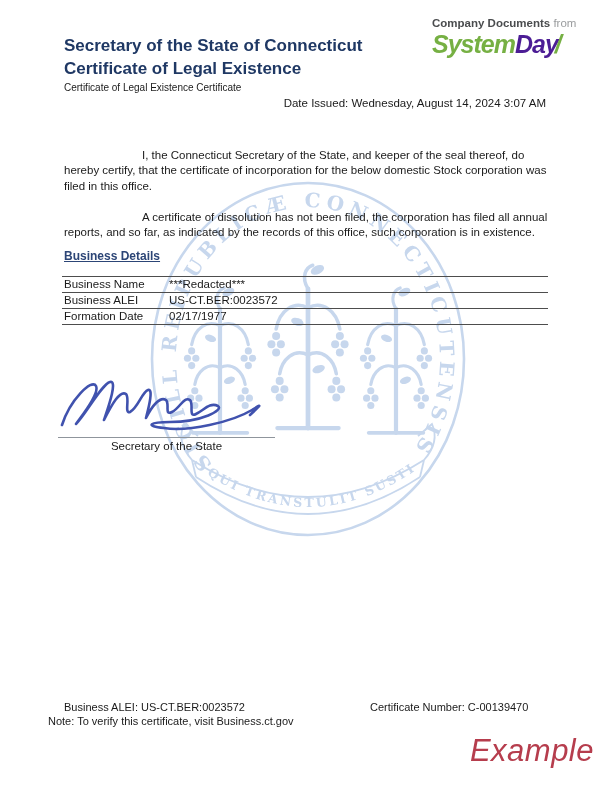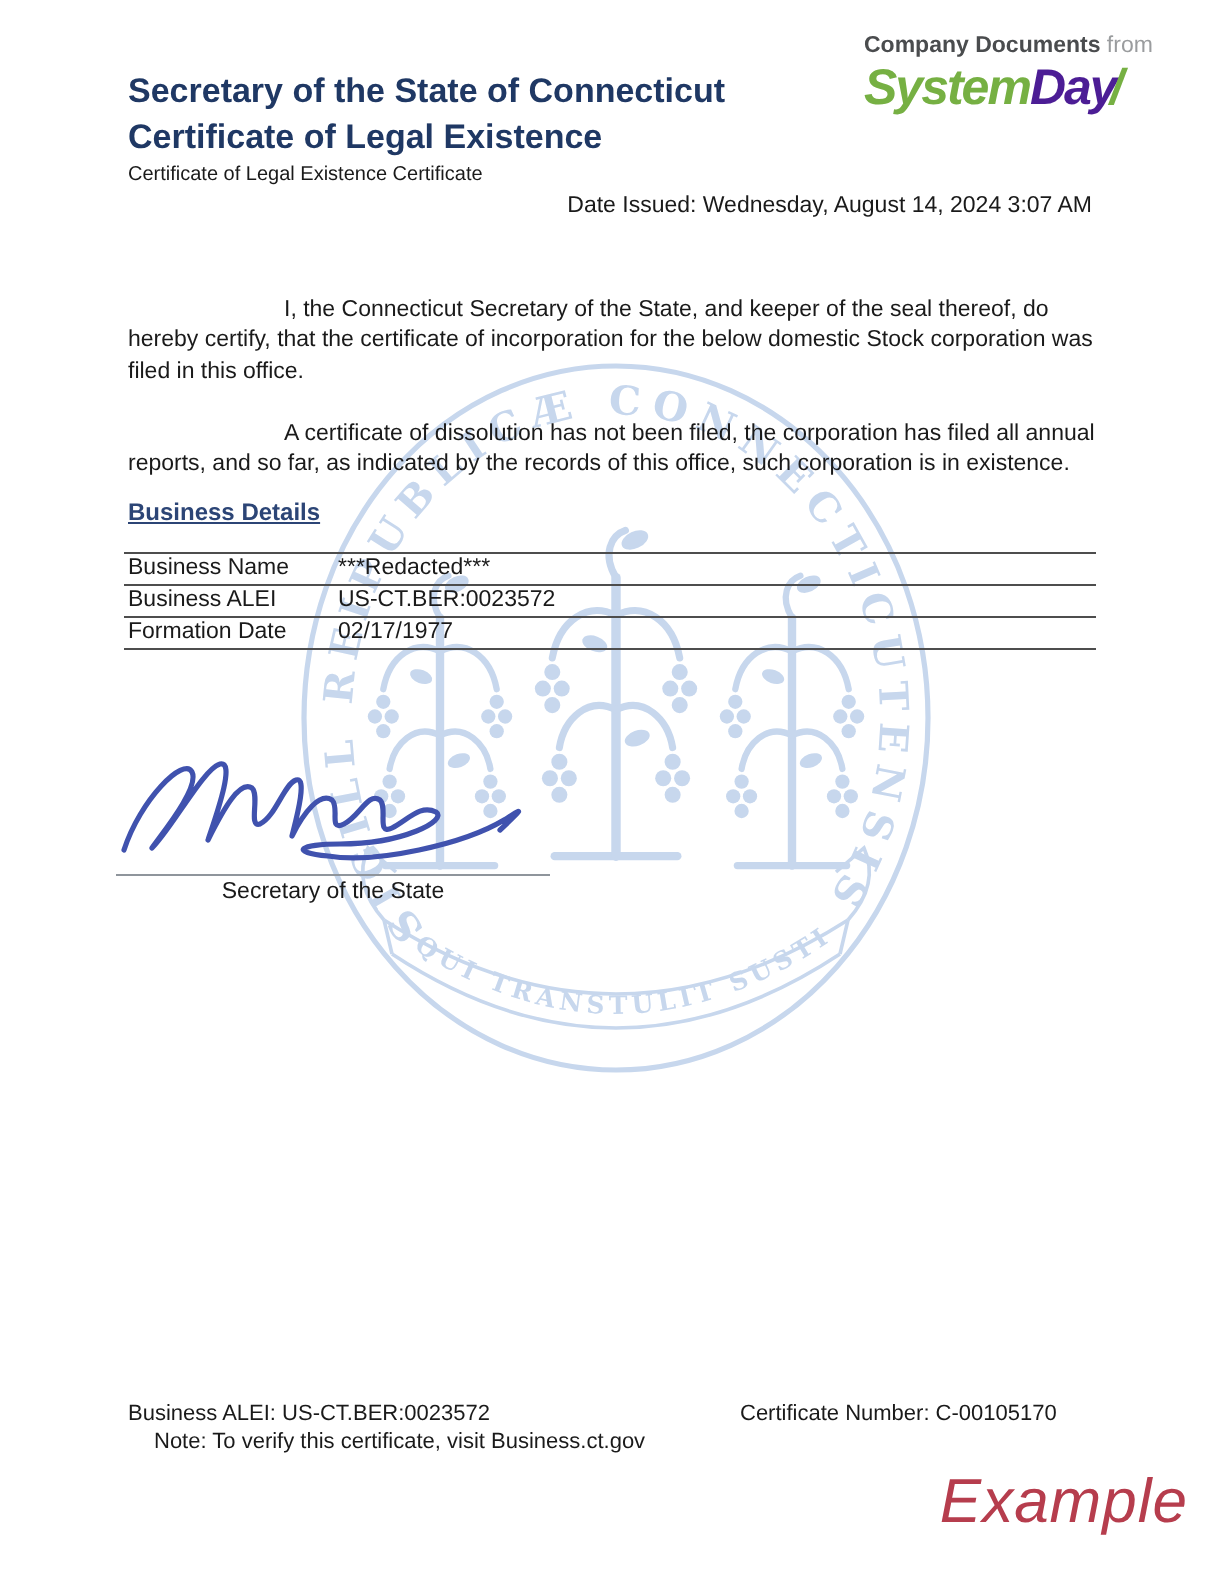--- a/index.html
+++ b/index.html
@@ -67,21 +67,21 @@
   }
   .seal-banner-text{
     font-family:"DejaVu Serif", serif;
     font-weight:bold;font-size:12.5px;letter-spacing:2.5px;
     fill:#c7d7ed;
   }
 
   
   .footer-alei{left:64px;top:701px;font-size:11px;color:#1a1a1a;}
   .footer-cert{left:370px;top:701px;font-size:11px;color:#1a1a1a;}
-  .footer-note{left:77px;top:715px;font-size:11px;color:#1a1a1a;}
+  .footer-note{left:48px;top:715px;font-size:11px;color:#1a1a1a;}
   .footer-page{left:0;right:0;top:728px;text-align:center;font-size:10.5px;font-weight:bold;font-style:italic;color:#1a1a1a;}
   .example{right:18px;top:733px;font-size:31px;font-style:italic;color:#b63d4d;letter-spacing:0.5px;}
 </style>
 </head>
 <body>
 
 <div class="page">
 
   <svg class="seal-svg" width="340" height="370" viewBox="0 0 340 370">
     <defs>
@@ -180,17 +180,17 @@
     </tbody>
   </table>
 
   <svg class="abs sig-svg" width="225" height="75" viewBox="0 0 225 75">
     <path d="M10,55 C18,30 40,8 44,16 C48,24 28,48 24,54 C34,44 50,14 58,12 C66,10 56,38 52,50 C60,34 68,20 74,24 C78,28 72,44 78,42 C86,38 90,22 96,20 C102,18 96,40 94,48 C100,36 108,26 114,30 C118,34 112,46 120,42 C128,38 132,26 138,30 C142,34 136,48 144,44 C152,40 158,32 166,36 C172,40 150,52 118,52 C98,52 92,56 112,58 C136,62 180,52 200,40 C208,35 212,32 198,45" fill="none" stroke="#4052ae" stroke-width="2.6" stroke-linecap="round" stroke-linejoin="round"></path>
   </svg>
   <div class="abs sig-line"></div>
   <div class="abs sig-caption">Secretary of the State</div>
 
   <div class="abs footer-alei">Business ALEI: US-CT.BER:0023572</div>
-  <div class="abs footer-cert">Certificate Number: C-00105170</div>
+  <div class="abs footer-cert">Certificate Number: C-00139470</div>
   <div class="abs footer-note">Note: To verify this certificate, visit Business.ct.gov</div>
   <div class="abs example">Example</div>
 
 </div>
 
 </body></html>

